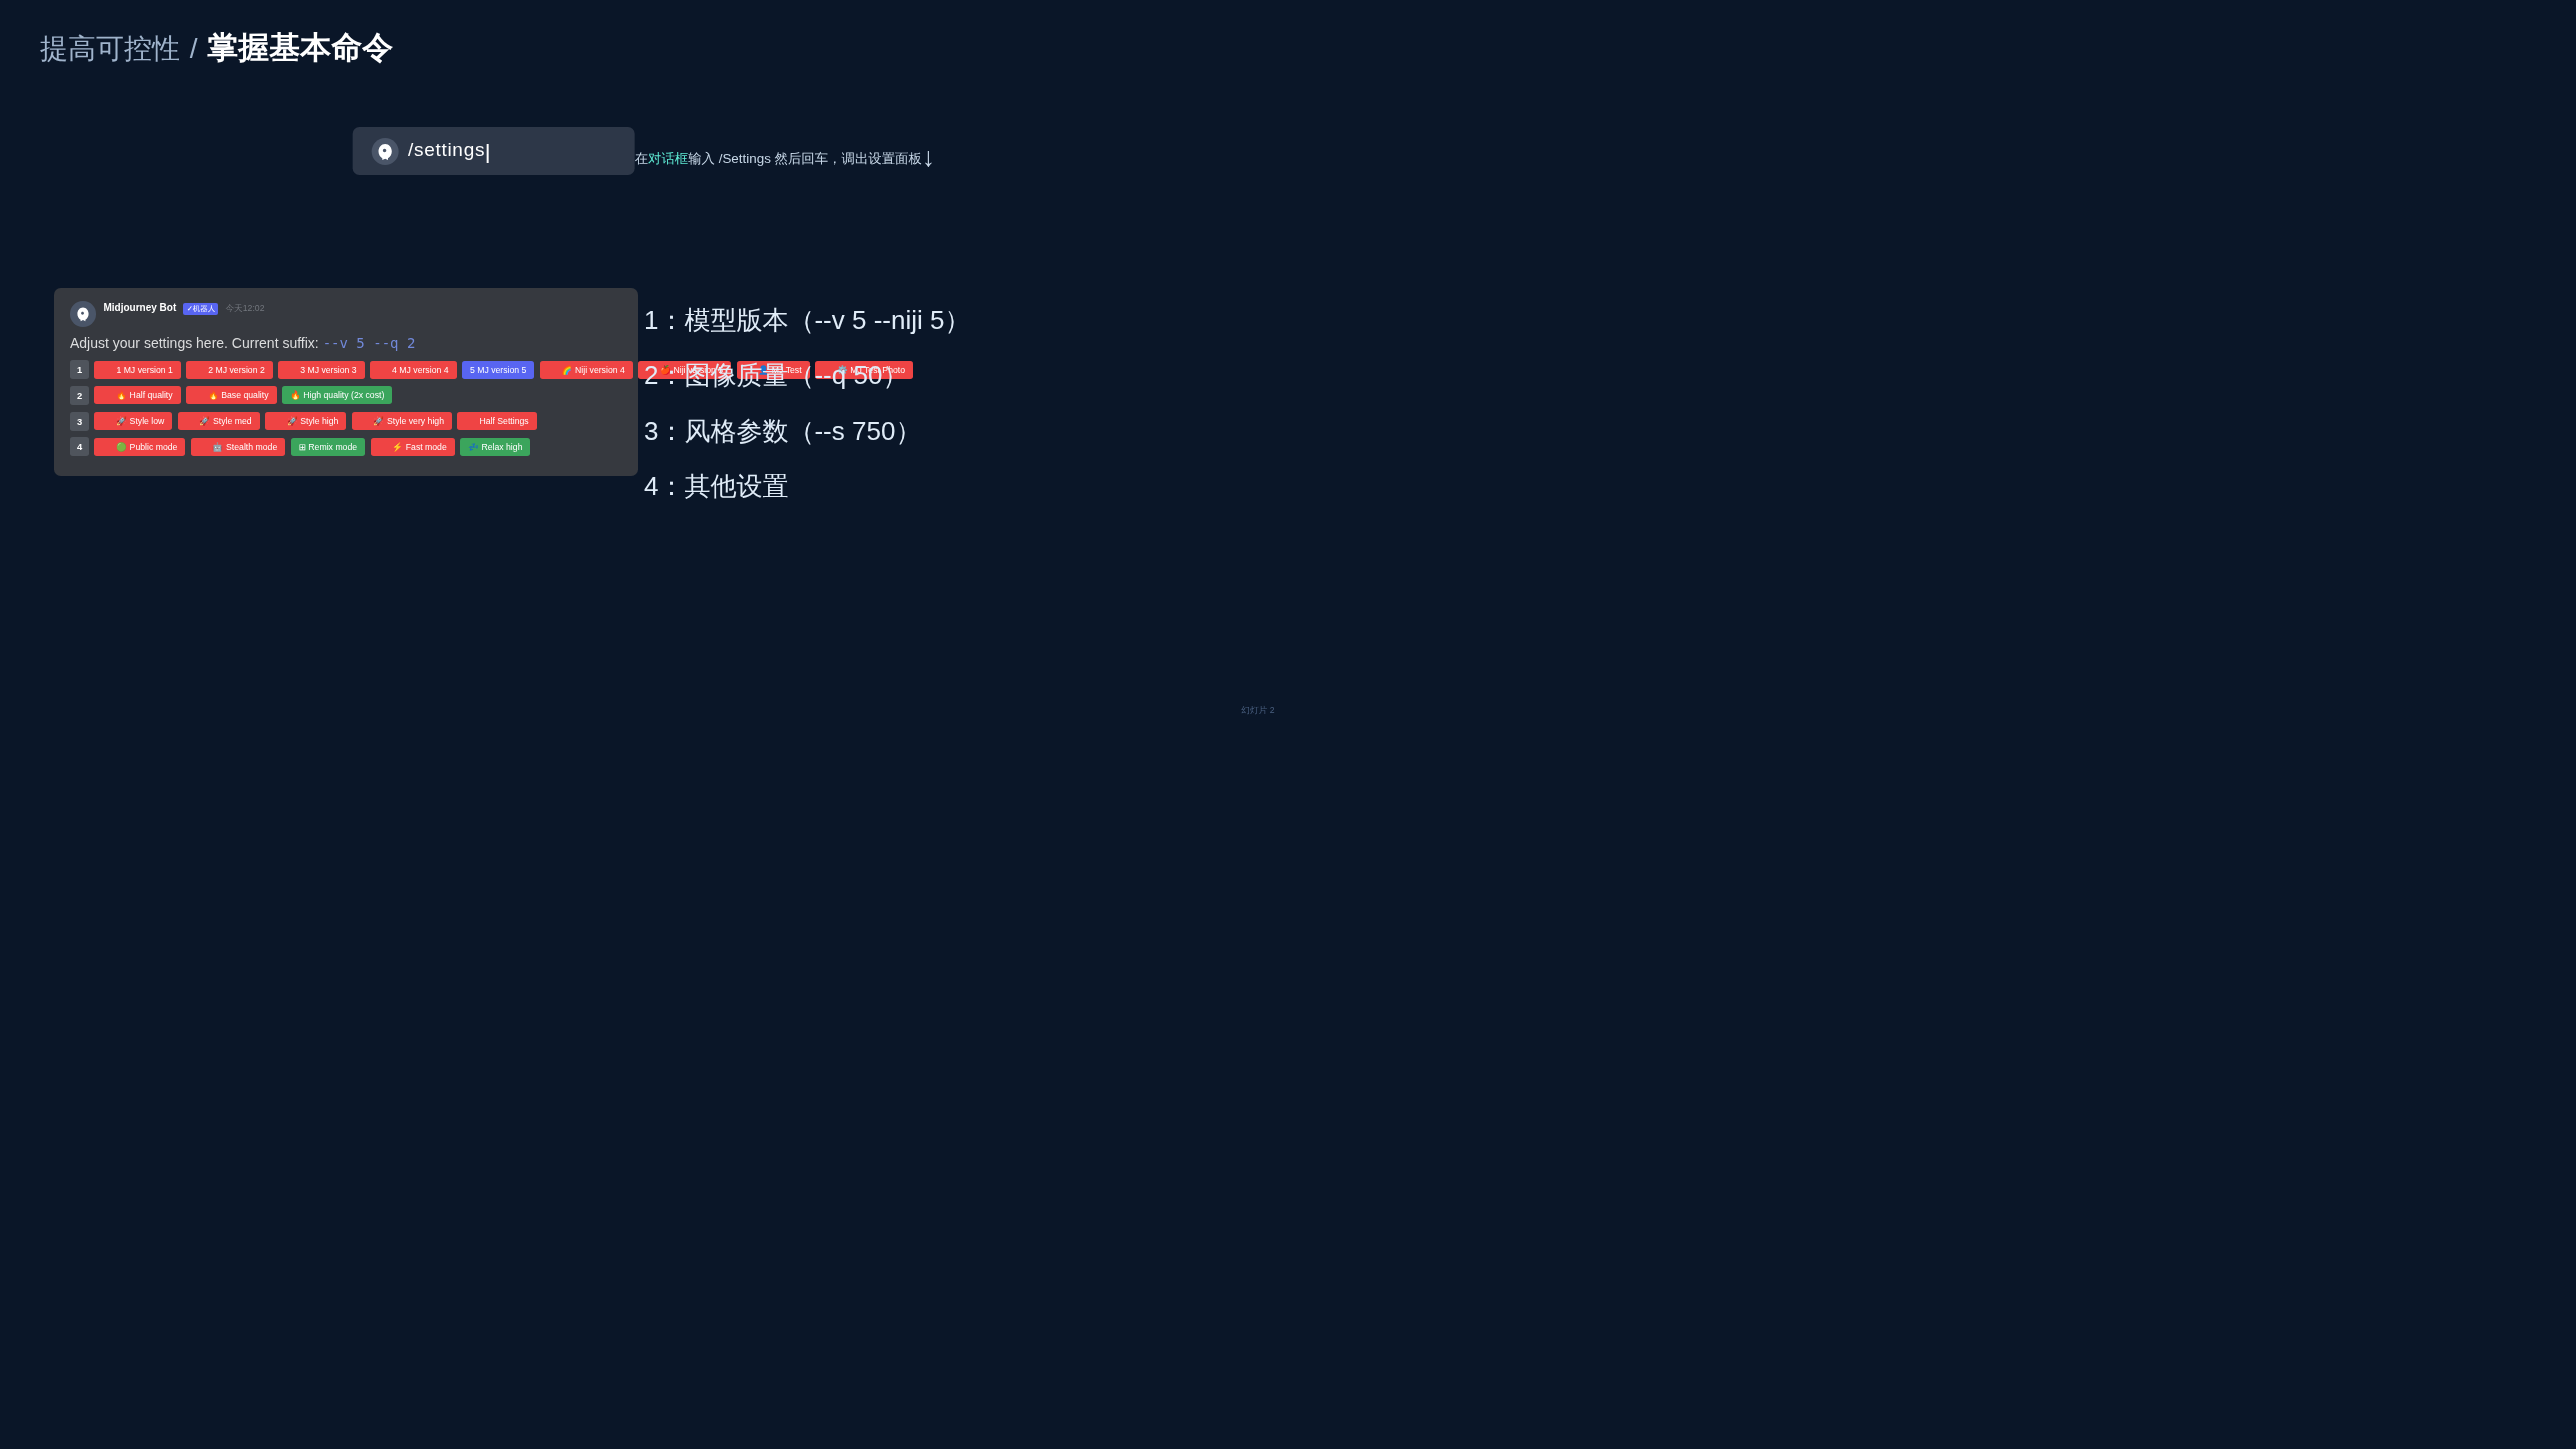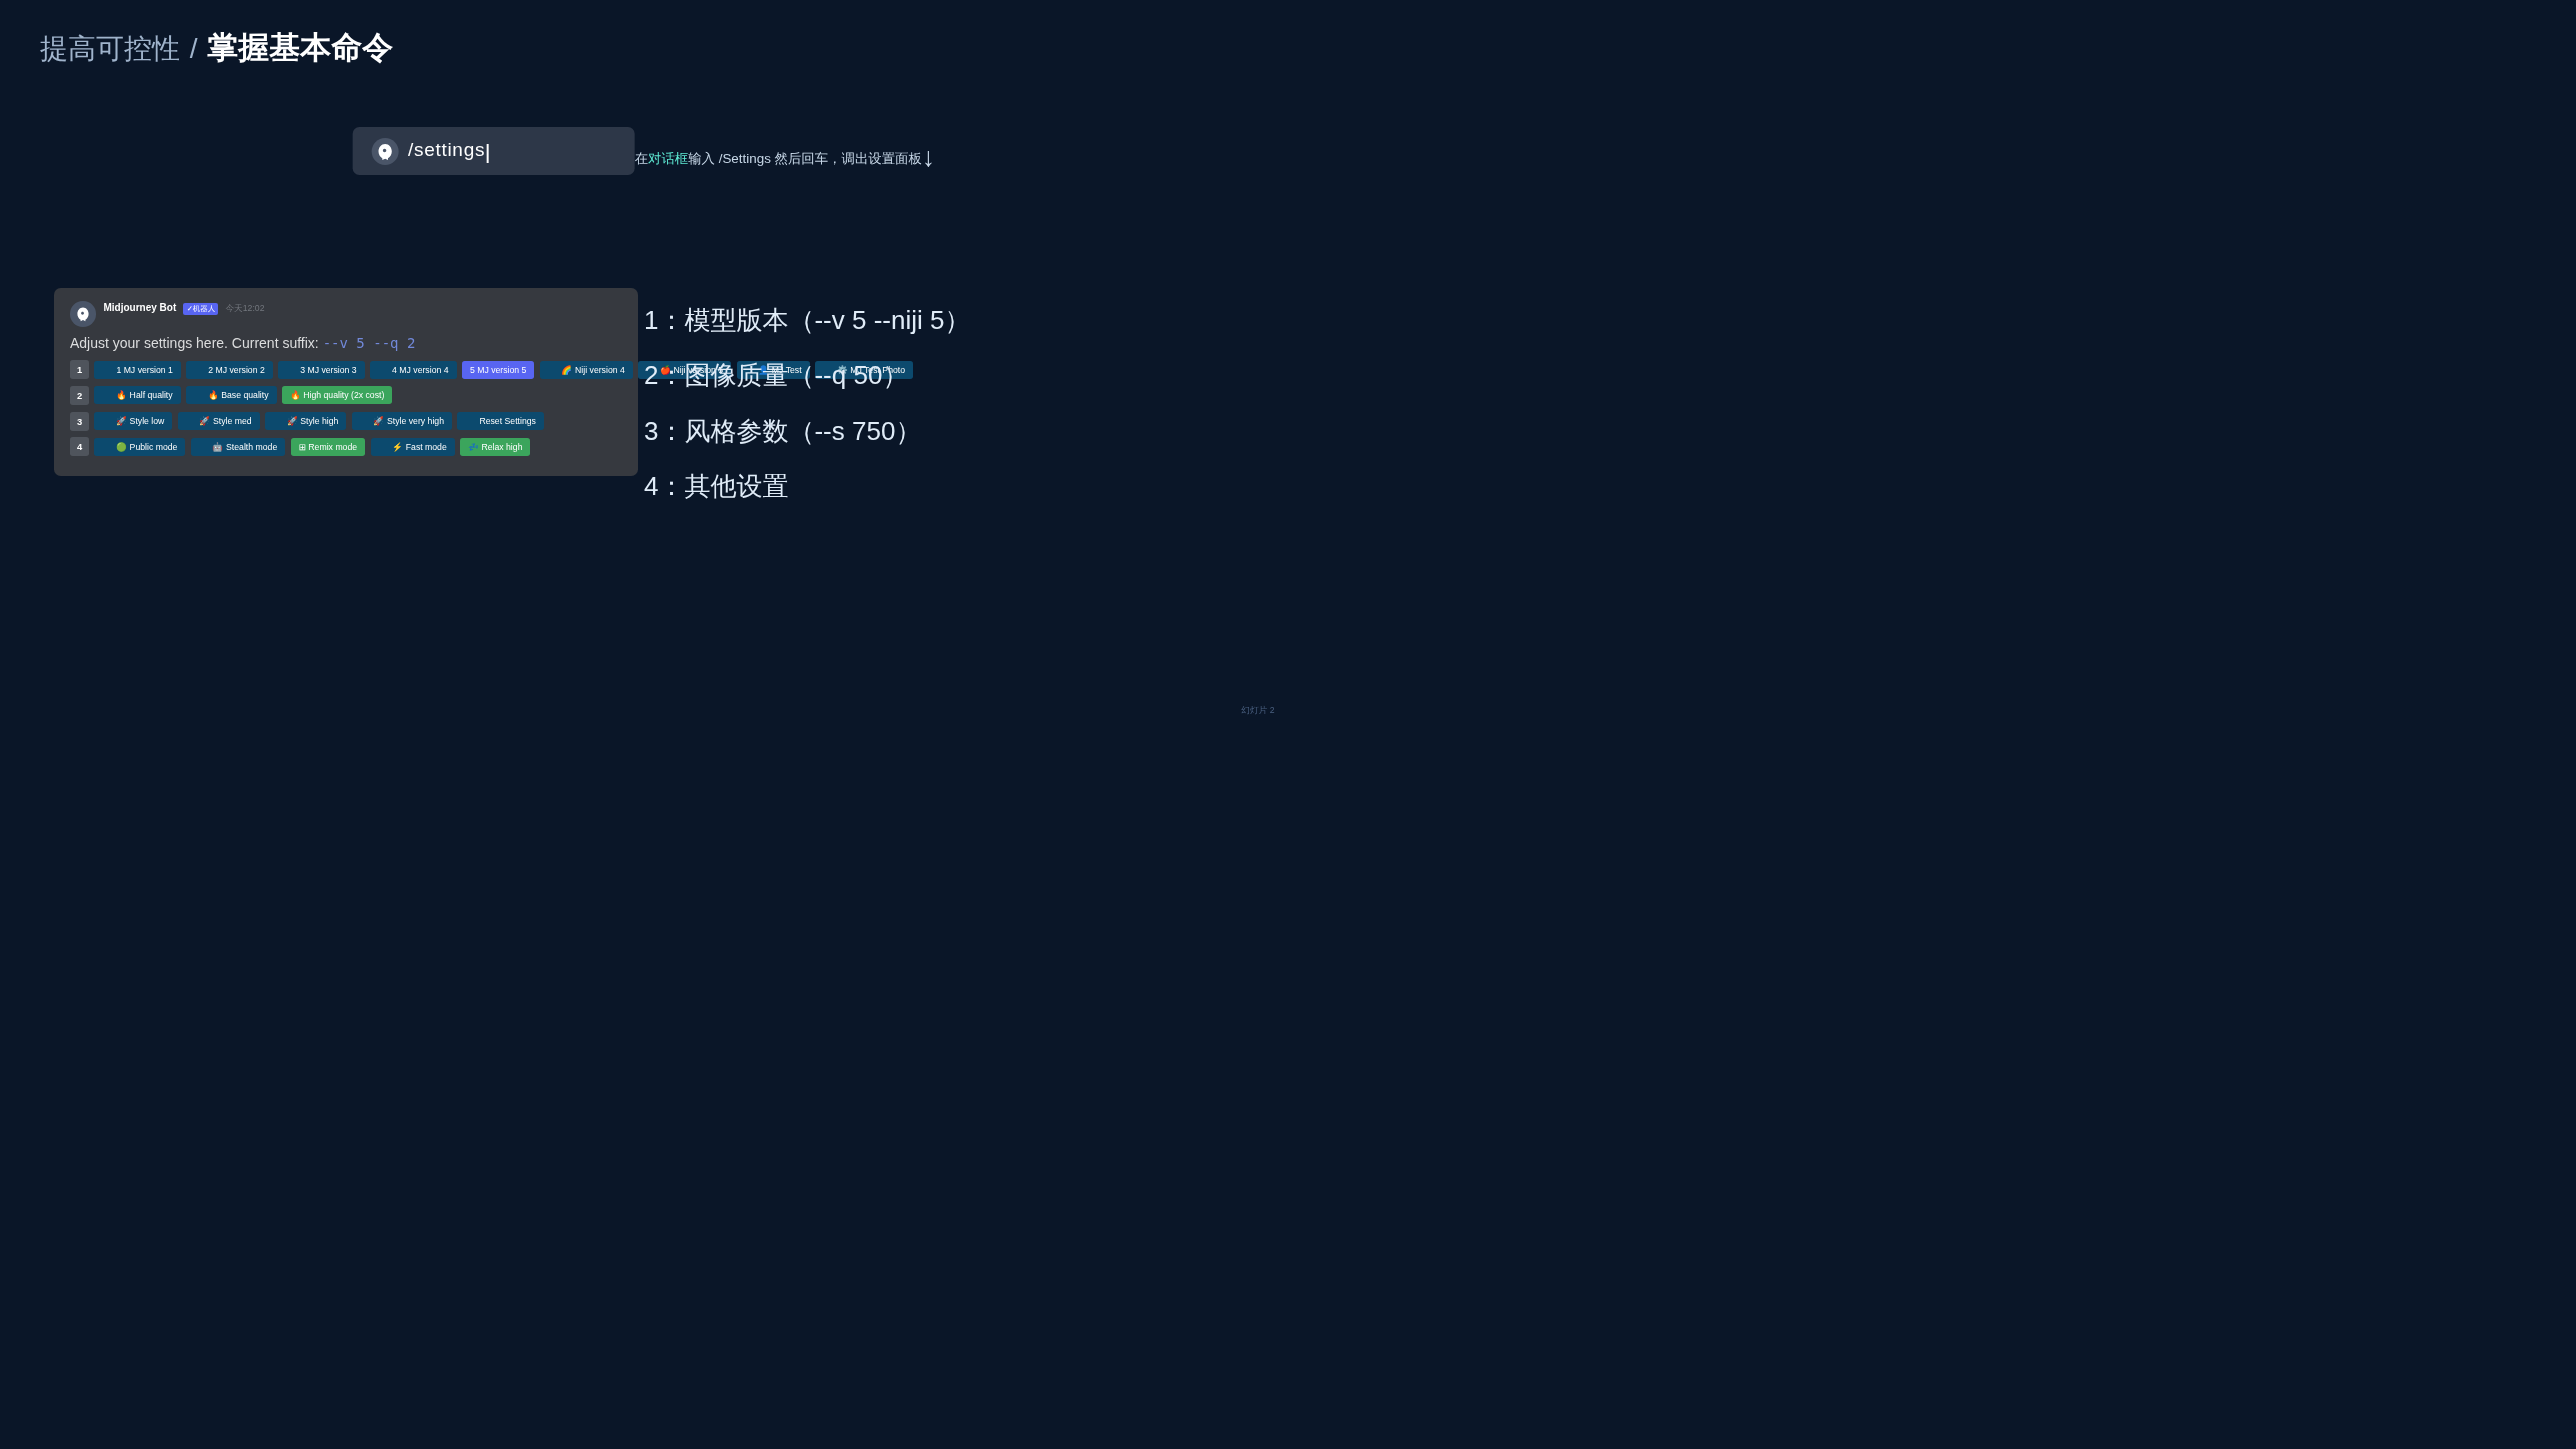--- a/index.html
+++ b/index.html
@@ -188,21 +188,21 @@
       border-radius: 2.7px;
       font-size: 8.7px;
       font-weight: 500;
       cursor: pointer;
       border: none;
       color: #ffffff;
       white-space: nowrap;
     }
 
     .btn-gray {
-      background: #0c4a6e;
+      background: #ef4444;
       padding-left: 22px;
     }
 
     .btn-blue {
       background: #5865f2;
     }
 
     .btn-green {
       background: #3ba55c;
     }
@@ -296,21 +296,21 @@
     <button class="btn btn-gray">🔥 Base quality</button>
     <button class="btn btn-green">🔥 High quality (2x cost)</button>
   </div>
 
   <div class="settings-row">
     <div class="row-number">3</div>
     <button class="btn btn-gray">🚀 Style low</button>
     <button class="btn btn-gray">🚀 Style med</button>
     <button class="btn btn-gray">🚀 Style high</button>
     <button class="btn btn-gray">🚀 Style very high</button>
-    <button class="btn btn-gray">Reset Settings</button>
+    <button class="btn btn-gray">Half Settings</button>
   </div>
 
   <div class="settings-row">
     <div class="row-number">4</div>
     <button class="btn btn-gray">🟢 Public mode</button>
     <button class="btn btn-gray">🤖 Stealth mode</button>
     <button class="btn btn-green">⊞ Remix mode</button>
     <button class="btn btn-gray">⚡ Fast mode</button>
     <button class="btn btn-green">💤 Relax high</button>
   </div>

